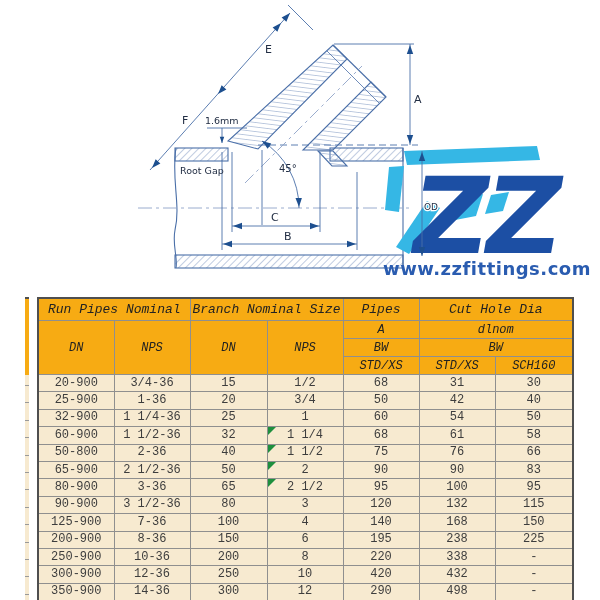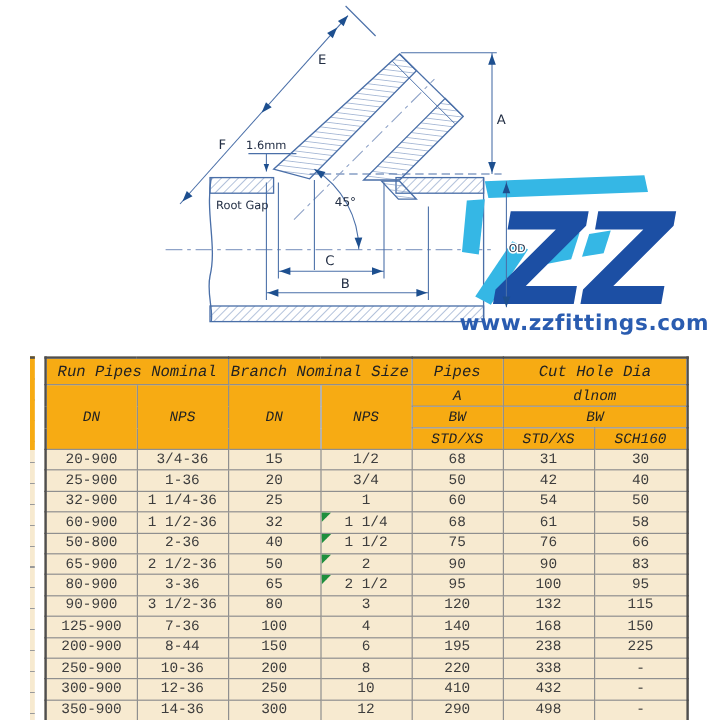--- a/index.html
+++ b/index.html
@@ -236,42 +236,42 @@
           <td>125-900</td>
           <td>7-36</td>
           <td>100</td>
           <td>4</td>
           <td>140</td>
           <td>168</td>
           <td>150</td>
         </tr>
         <tr>
           <td>200-900</td>
-          <td>8-44</td>
+          <td>8-36</td>
           <td>150</td>
           <td>6</td>
           <td>195</td>
           <td>238</td>
           <td>225</td>
         </tr>
         <tr>
           <td>250-900</td>
           <td>10-36</td>
           <td>200</td>
           <td>8</td>
           <td>220</td>
           <td>338</td>
           <td>-</td>
         </tr>
         <tr>
           <td>300-900</td>
           <td>12-36</td>
           <td>250</td>
           <td>10</td>
-          <td>410</td>
+          <td>420</td>
           <td>432</td>
           <td>-</td>
         </tr>
         <tr>
           <td>350-900</td>
           <td>14-36</td>
           <td>300</td>
           <td>12</td>
           <td>290</td>
           <td>498</td>

